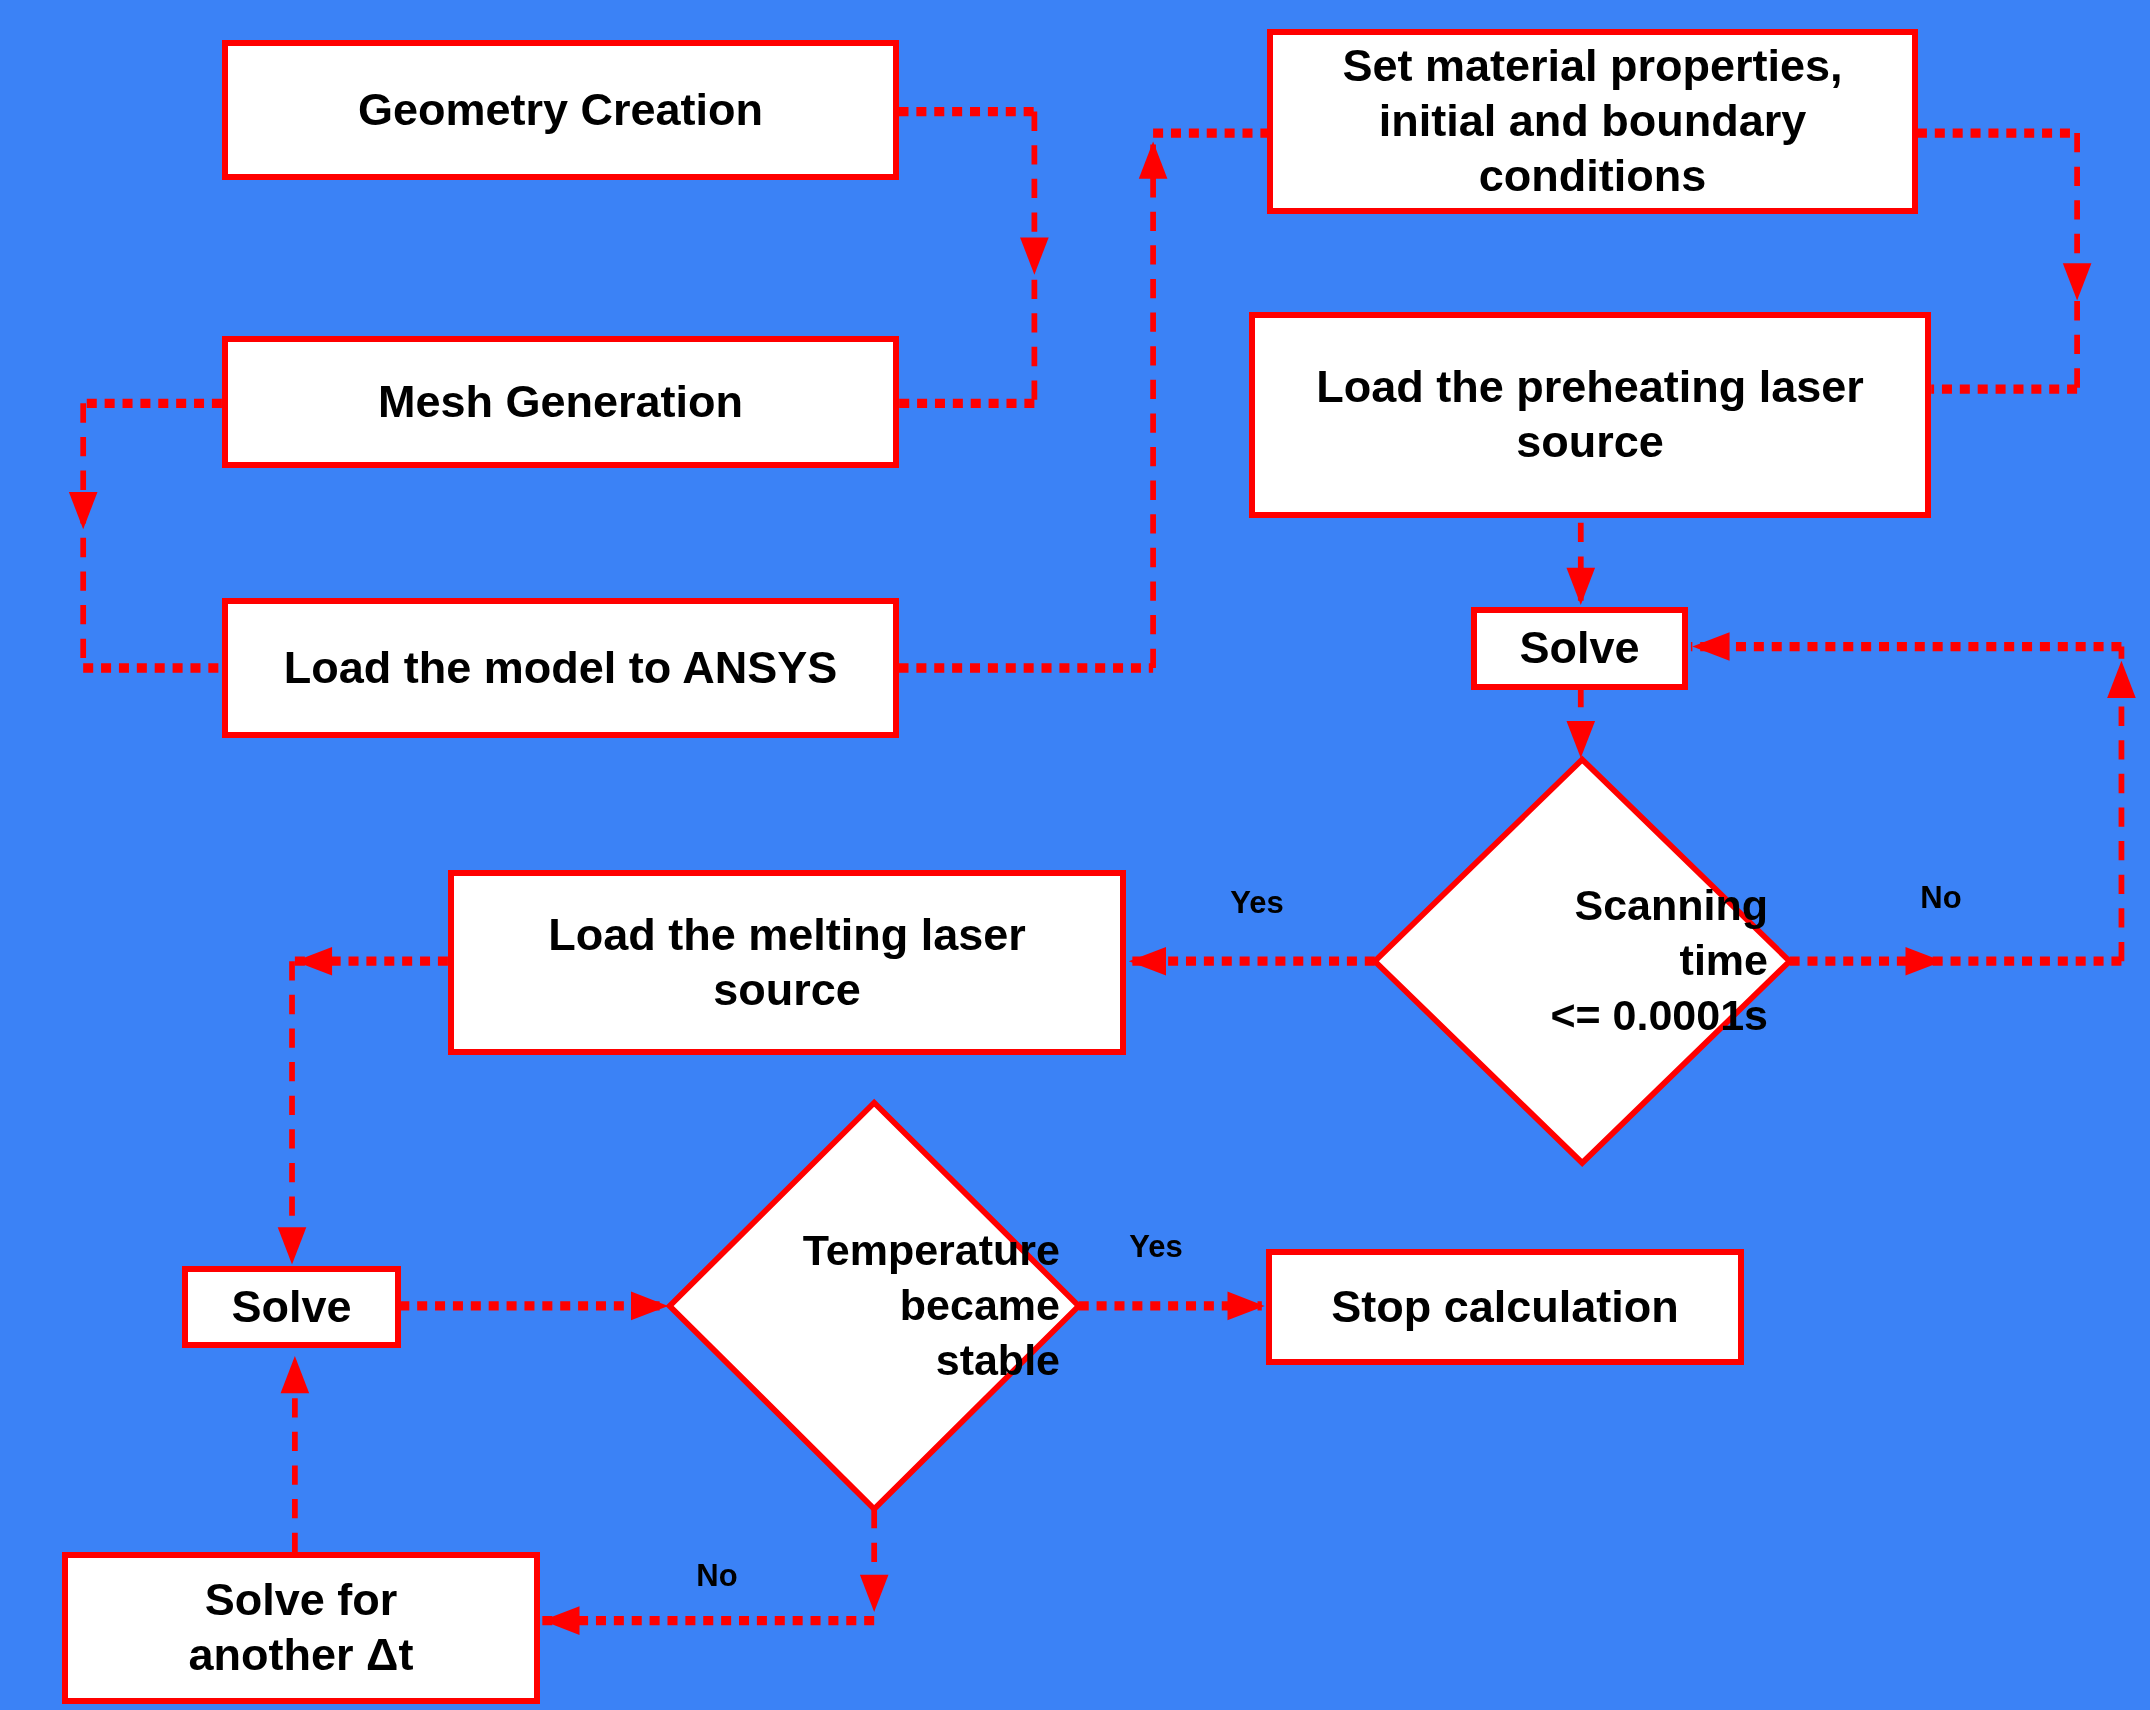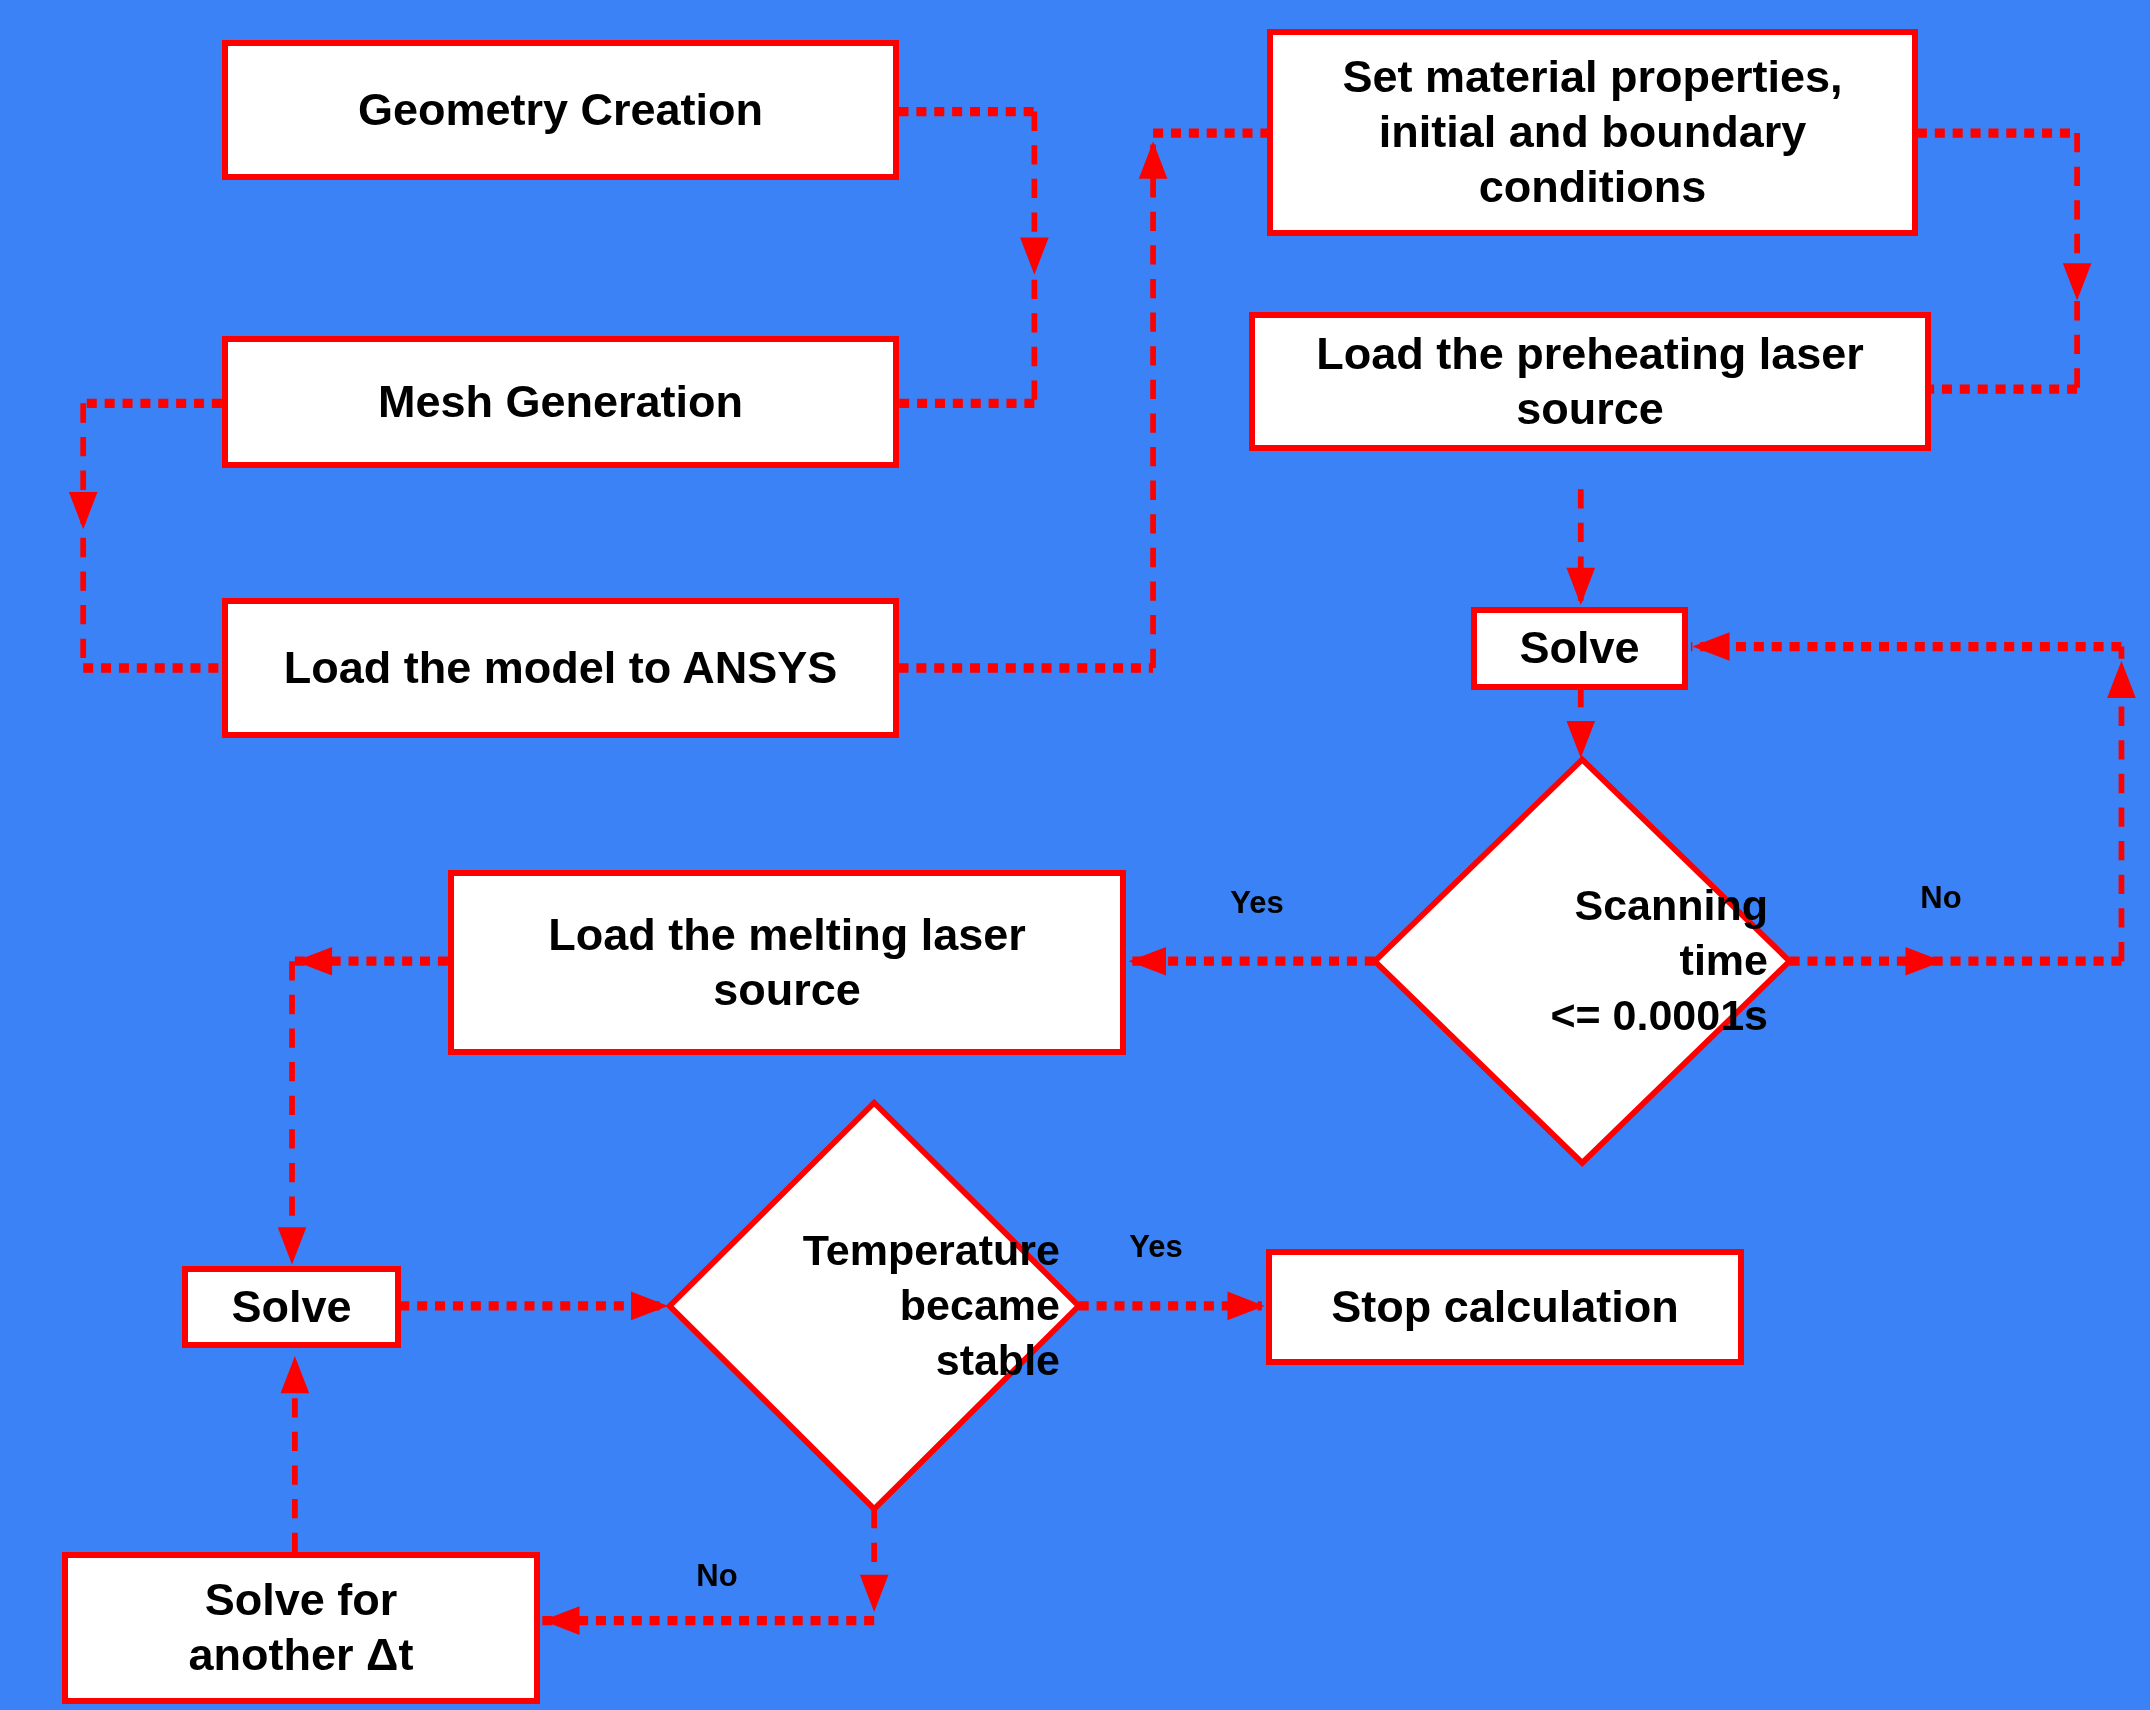--- a/index.html
+++ b/index.html
@@ -45,22 +45,22 @@
     position:absolute;
     transform:translate(-50%,-50%);
     font-size:31px;
     color:var(--ink);
     white-space:nowrap;
   }
   
   #box-geometry {left:222px;  top:40px;   width:677px; height:140px;}
   #box-mesh     {left:222px;  top:336px;  width:677px; height:132px;}
   #box-ansys    {left:222px;  top:598px;  width:677px; height:140px;}
-  #box-material {left:1267px; top:29px;   width:651px; height:207px;}
-  #box-preheat  {left:1249px; top:312px;  width:682px; height:139px;}
+  #box-material {left:1267px; top:29px;   width:651px; height:185px;}
+  #box-preheat  {left:1249px; top:312px;  width:682px; height:206px;}
   #box-solve-r  {left:1471px; top:607px;  width:217px; height:83px;}
   #box-melt     {left:448px;  top:870px; width:678px; height:185px;}
   #box-solve-l  {left:182px;  top:1266px; width:219px; height:82px;}
   #box-stop     {left:1266px; top:1249px; width:478px; height:116px;}
   #box-dt       {left:62px;   top:1552px; width:478px; height:152px;}
 
   #lbl-scan-decision {left:1582px; top:961px; width:372px;}
   #lbl-temp-decision {left:874px; top:1306px; width:372px;}
 
   #lbl-scan-yes {left:1257px; top:903px;}

